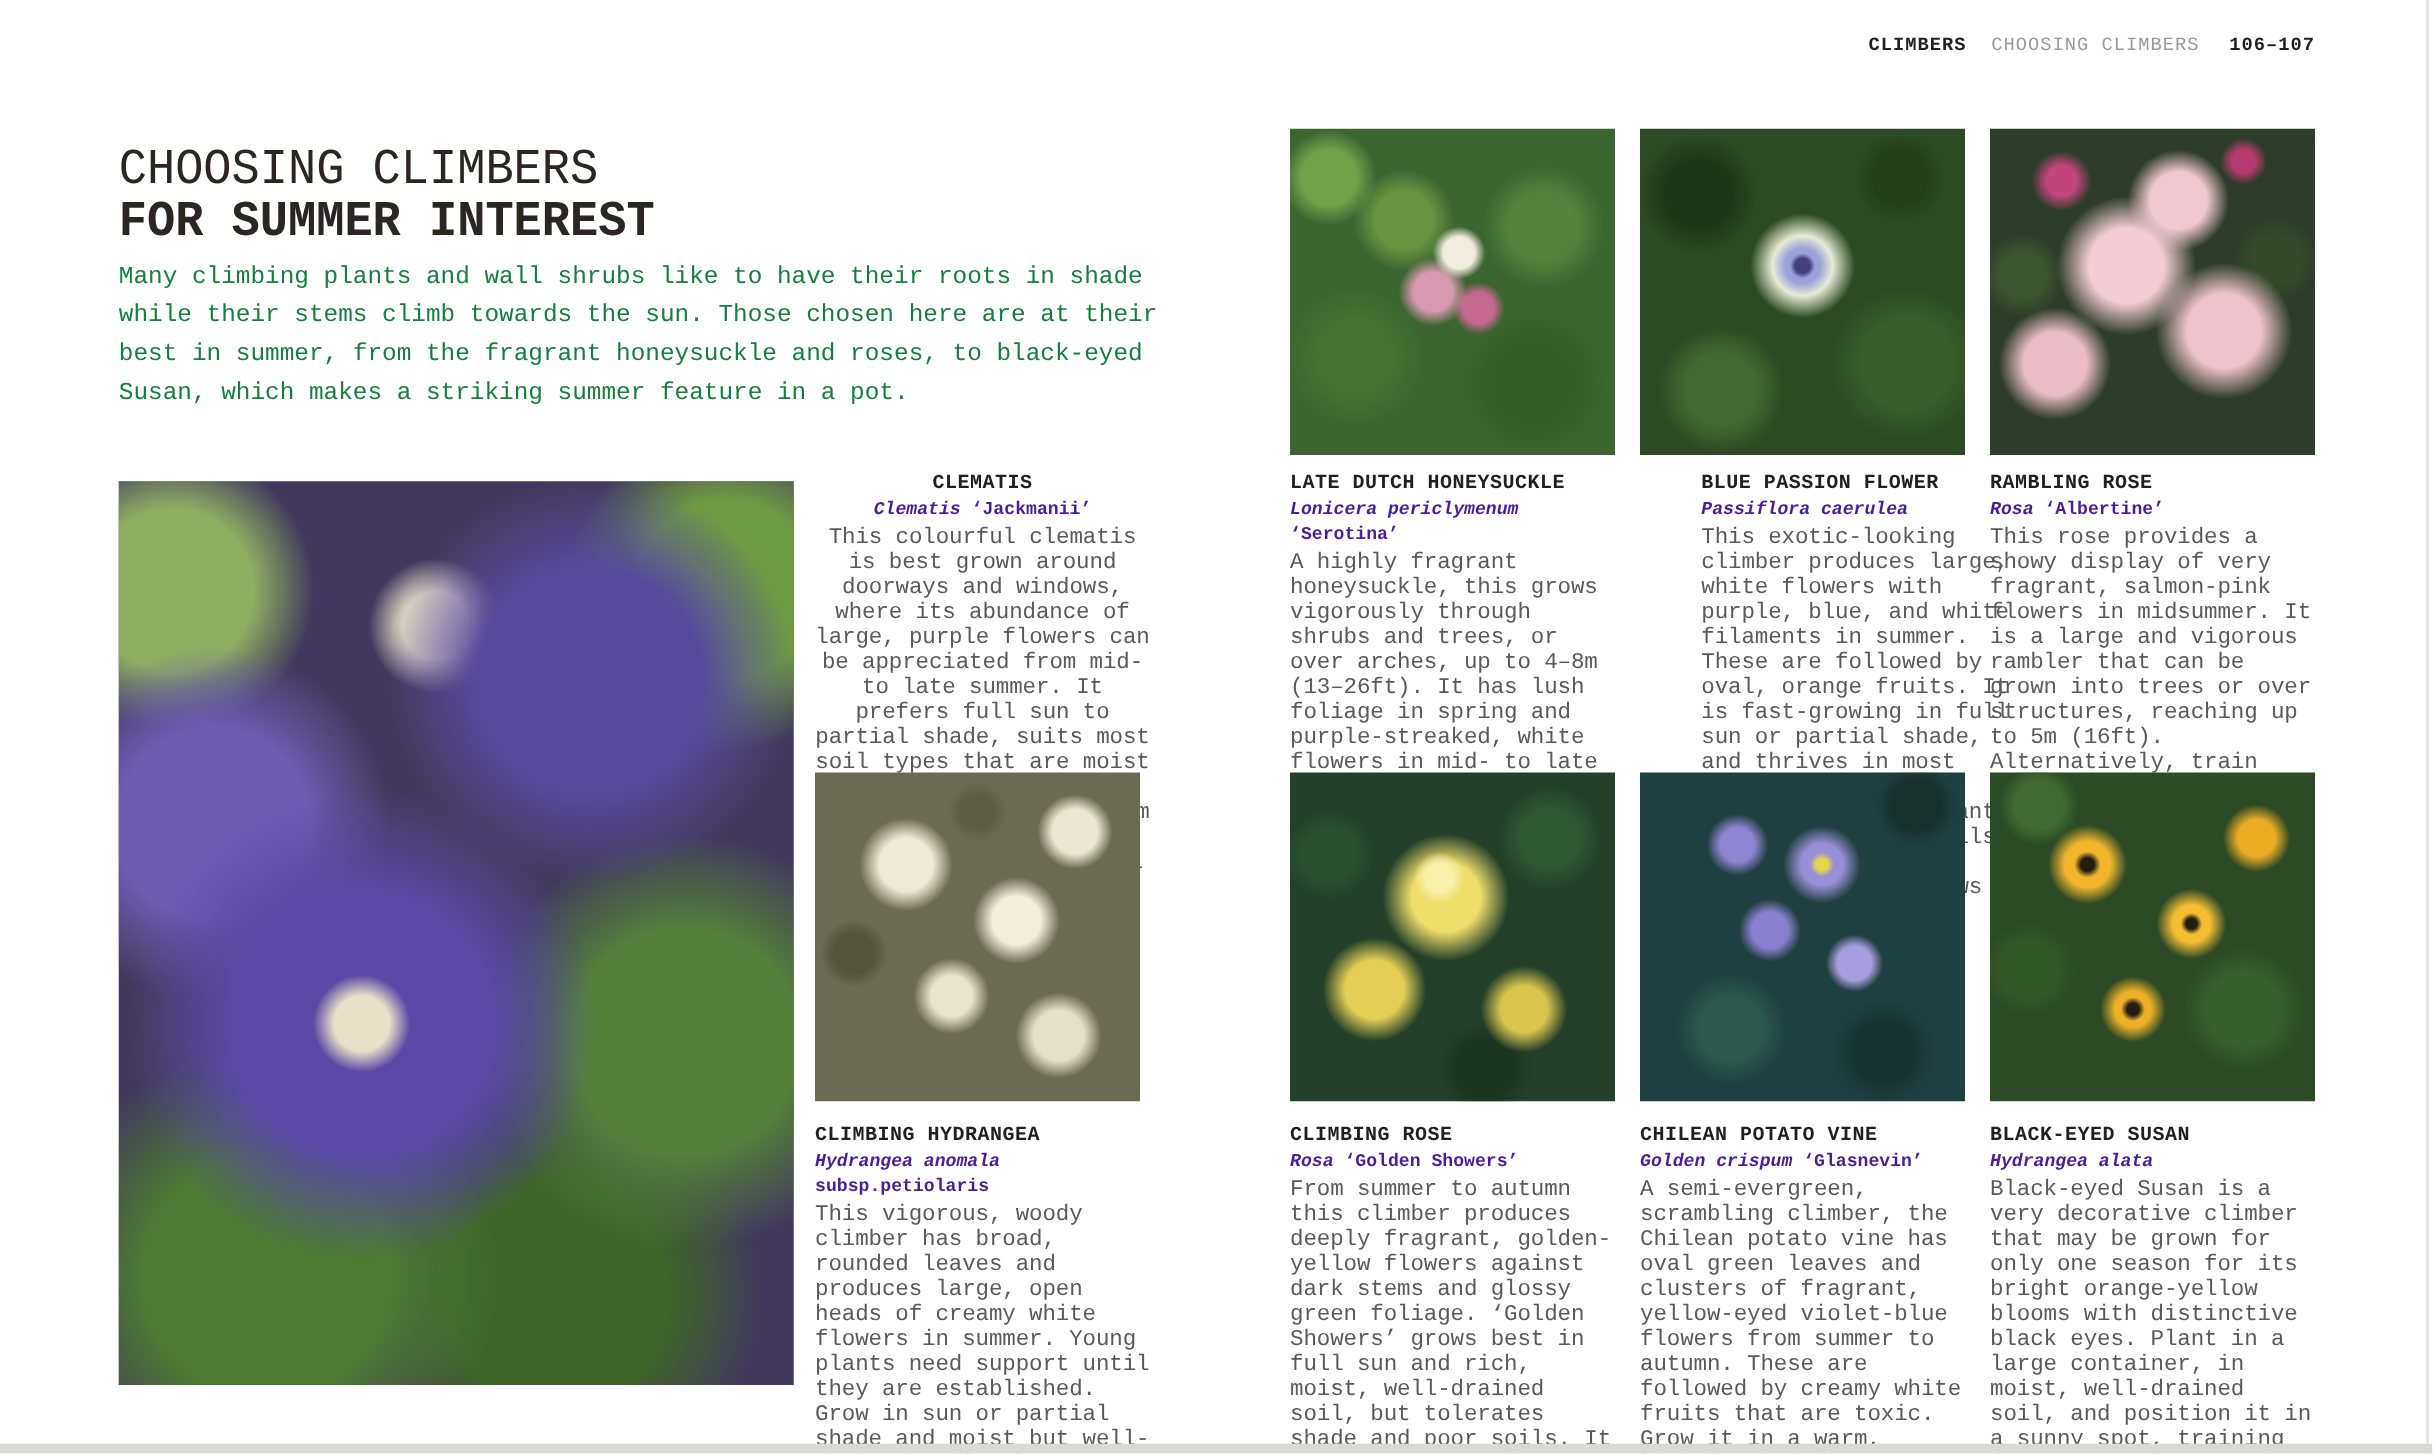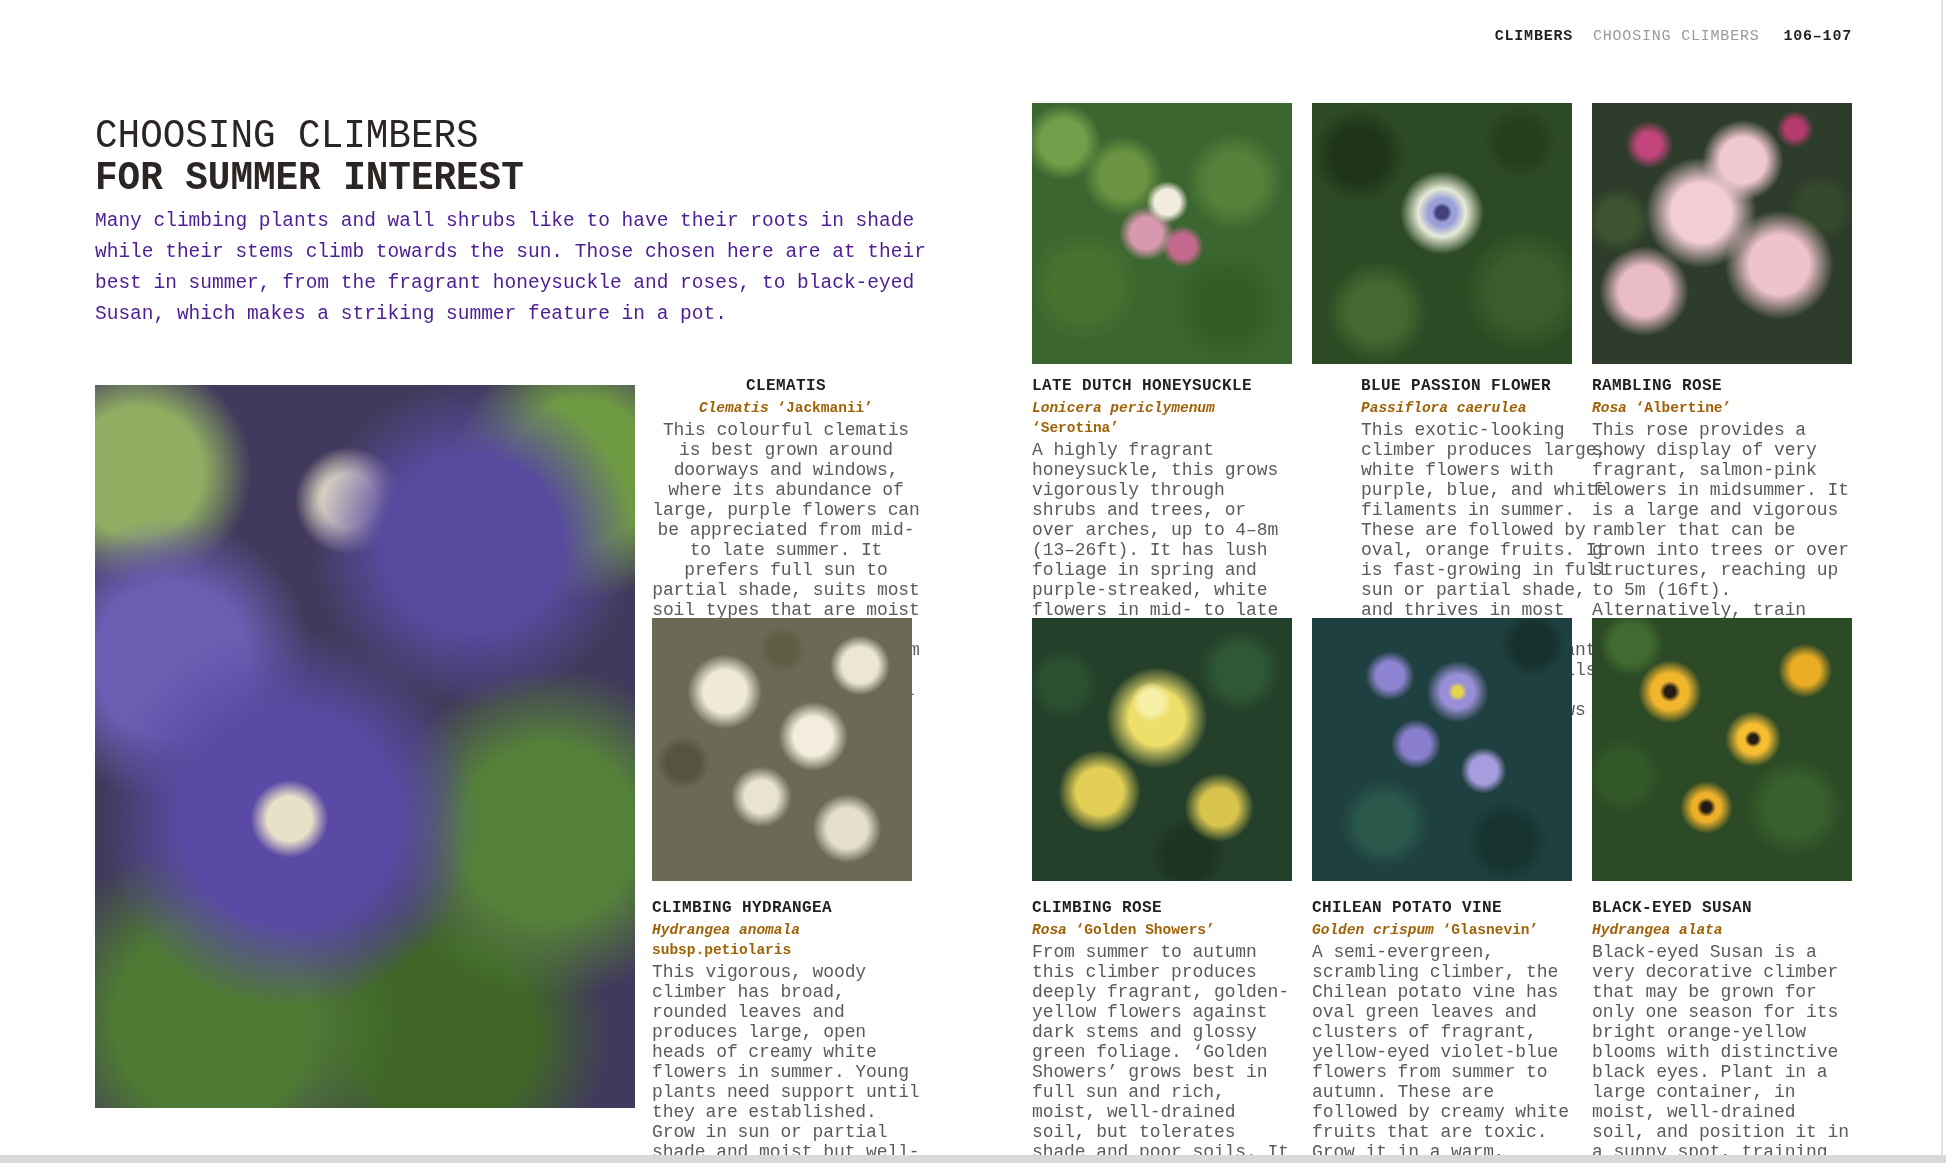--- a/index.html
+++ b/index.html
@@ -32,34 +32,34 @@
   .title-line1 {
     font-size: 40px; font-weight: normal; color: #2b2523;
     letter-spacing: 0px; line-height: 1.05;
   }
   .title-line2 {
     font-size: 40px; font-weight: bold; color: #2b2523;
     letter-spacing: 0px; line-height: 1.05;
   }
   .intro {
     position: absolute; left: 95px; top: 206px; width: 835px;
-    font-size: 19.5px; line-height: 31px; color: #4c1d95;
+    font-size: 19.5px; line-height: 31px; color: #15803d;
   }
   .photo {
     position: absolute;
     background-color: #3a4a3a;
   }
   .entry { position: absolute; }
   .entry h3 {
     font-size: 16px; font-weight: bold; color: #231f20;
     letter-spacing: 0.4px; line-height: 20px; margin-bottom: 2px;
     white-space: nowrap;
   }
   .entry .species {
-    font-size: 14.5px; font-weight: bold; color: #a16207;
+    font-size: 14.5px; font-weight: bold; color: #4c1d95;
     line-height: 20px; margin-bottom: 2px;
   }
   .entry .species em { font-style: italic; }
   .entry .species .roman { font-style: normal; }
   .entry .desc {
     font-size: 18px; line-height: 20px; color: #5a5a5c;
     letter-spacing: -0.1px;
   }
 </style>
 </head>

